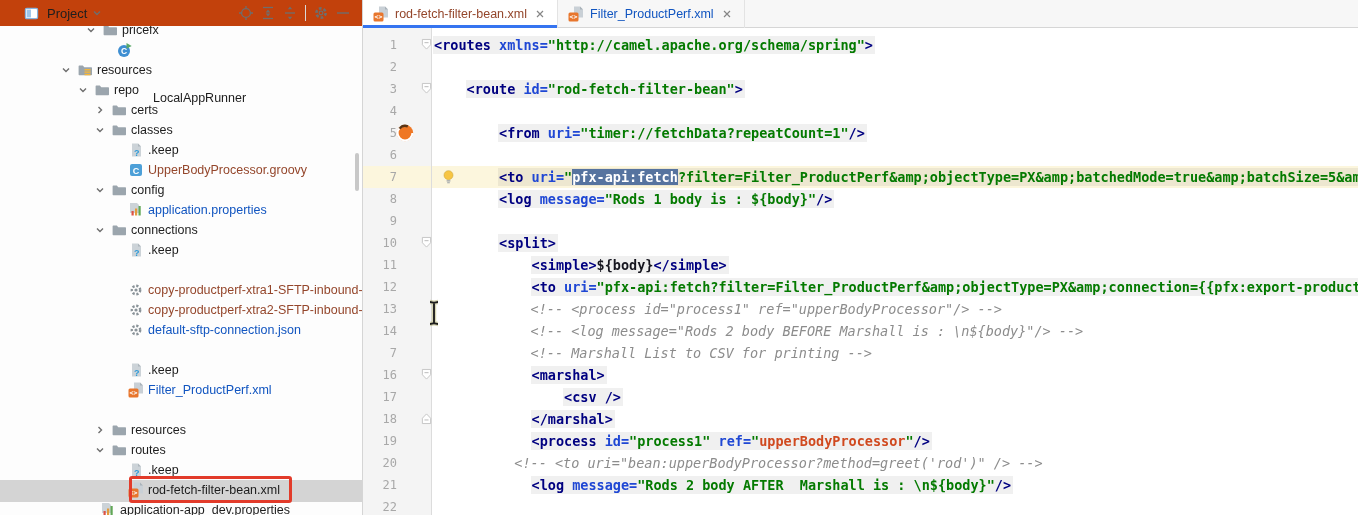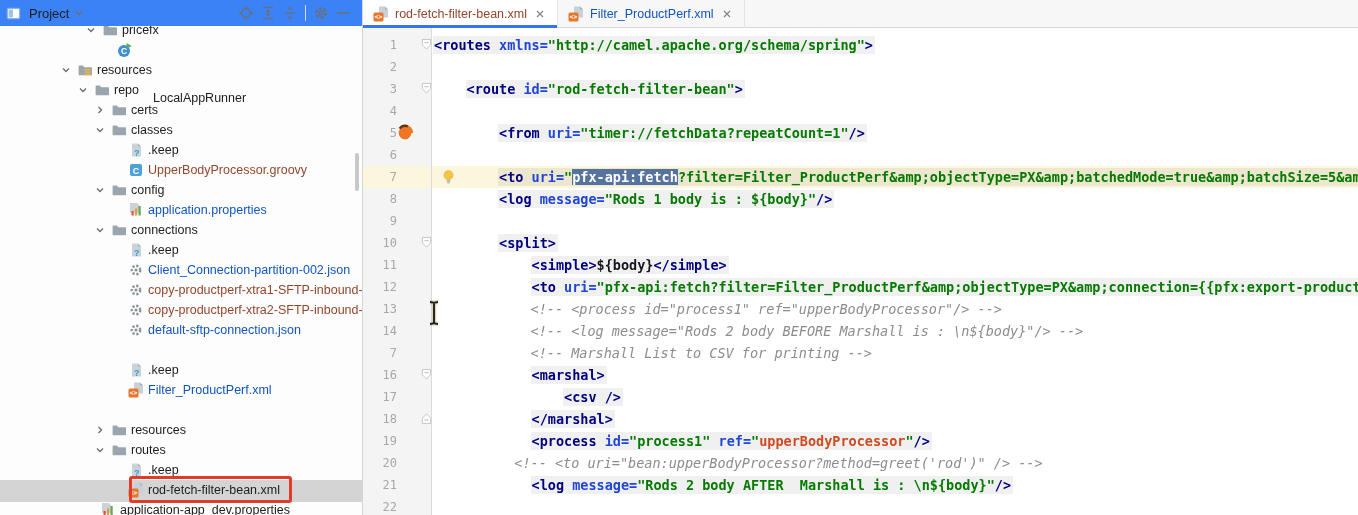--- a/index.html
+++ b/index.html
@@ -1,22 +1,22 @@
 <!DOCTYPE html>
 <html><head>
 <meta charset="utf-8">
 <style>
   html,body{margin:0;padding:0;background:#ffffff;}
   .app{position:relative;width:1358px;height:515px;overflow:hidden;background:#fff;
        font-family:"Liberation Sans",sans-serif;-webkit-font-smoothing:antialiased;}
 
   
   .panel{position:absolute;left:0;top:0;width:362px;height:515px;background:#fdfdfd;overflow:hidden;}
-  .panel-header{position:absolute;left:0;top:0;width:362px;height:26px;background:#3b82f6;z-index:5;
-                display:flex;align-items:center;padding-left:6px;box-sizing:border-box;}
+  .panel-header{position:absolute;left:0;top:0;width:362px;height:26px;background:#c2410c;z-index:5;
+                display:flex;align-items:center;padding-left:24px;box-sizing:border-box;}
   .ptitle{font-size:13px;color:#1e1e1e;margin:0 4px 0 8px;}
   .hbtn{display:inline-flex;align-items:center;justify-content:center;width:22px;height:22px;cursor:pointer;}
   .hdivider{width:1px;height:16px;background:#d9d9d9;margin:0 4px;}
   .hgroup{position:absolute;right:8px;top:2px;display:flex;align-items:center;}
   .tree{position:absolute;left:0;top:0;width:362px;height:515px;}
   .trow{position:absolute;left:0;width:362px;height:20px;cursor:pointer;}
   .trow.sel{background:#d4d4d4;height:22px;}
   .trow .arr{position:absolute;top:4px;width:12px;height:12px;}
   .trow .ticon{position:absolute;top:2px;width:16px;height:16px;}
   .trow .tlabel{position:absolute;top:2px;font-size:12.5px;line-height:17px;color:#1d1d1d;white-space:nowrap;}
@@ -209,29 +209,20 @@
         </div>
         <div class="trow" style="top: 240px;">
           <span class="ticon" style="left: 128px;">
             <svg width="16" height="16" viewBox="0 0 16 16">
               <path d="M4 1.5h6l3 3v10H4z" fill="#ccd3d8"></path>
               <path d="M10 1.5l3 3h-3z" fill="#aeb7bd"></path>
               <text x="6" y="13.5" font-size="9" font-weight="bold" fill="#2f9bd8" font-family="Liberation Sans,sans-serif">?</text>
             </svg>
           </span>
           <span class="tlabel d" style="left: 148px;">.keep</span>
-        </div>
-        <div class="trow" style="top: 260px;">
-          <span class="ticon" style="left: 128px;">
-            <svg width="16" height="16" viewBox="0 0 16 16">
-              <circle cx="8" cy="8" r="4.2" fill="none" stroke="#8a9399" stroke-width="2.4" stroke-dasharray="2.2 1.7"></circle>
-              <circle cx="8" cy="8" r="1.6" fill="#8a9399"></circle>
-            </svg>
-          </span>
-          <span class="tlabel m" style="left: 148px;">Client_Connection-partition-002.json</span>
         </div>
         <div class="trow" style="top: 280px;">
           <span class="ticon" style="left: 128px;">
             <svg width="16" height="16" viewBox="0 0 16 16">
               <circle cx="8" cy="8" r="4.2" fill="none" stroke="#8a9399" stroke-width="2.4" stroke-dasharray="2.2 1.7"></circle>
               <circle cx="8" cy="8" r="1.6" fill="#8a9399"></circle>
             </svg>
           </span>
           <span class="tlabel u" style="left: 148px;">copy-productperf-xtra1-SFTP-inbound-pa</span>
         </div>

